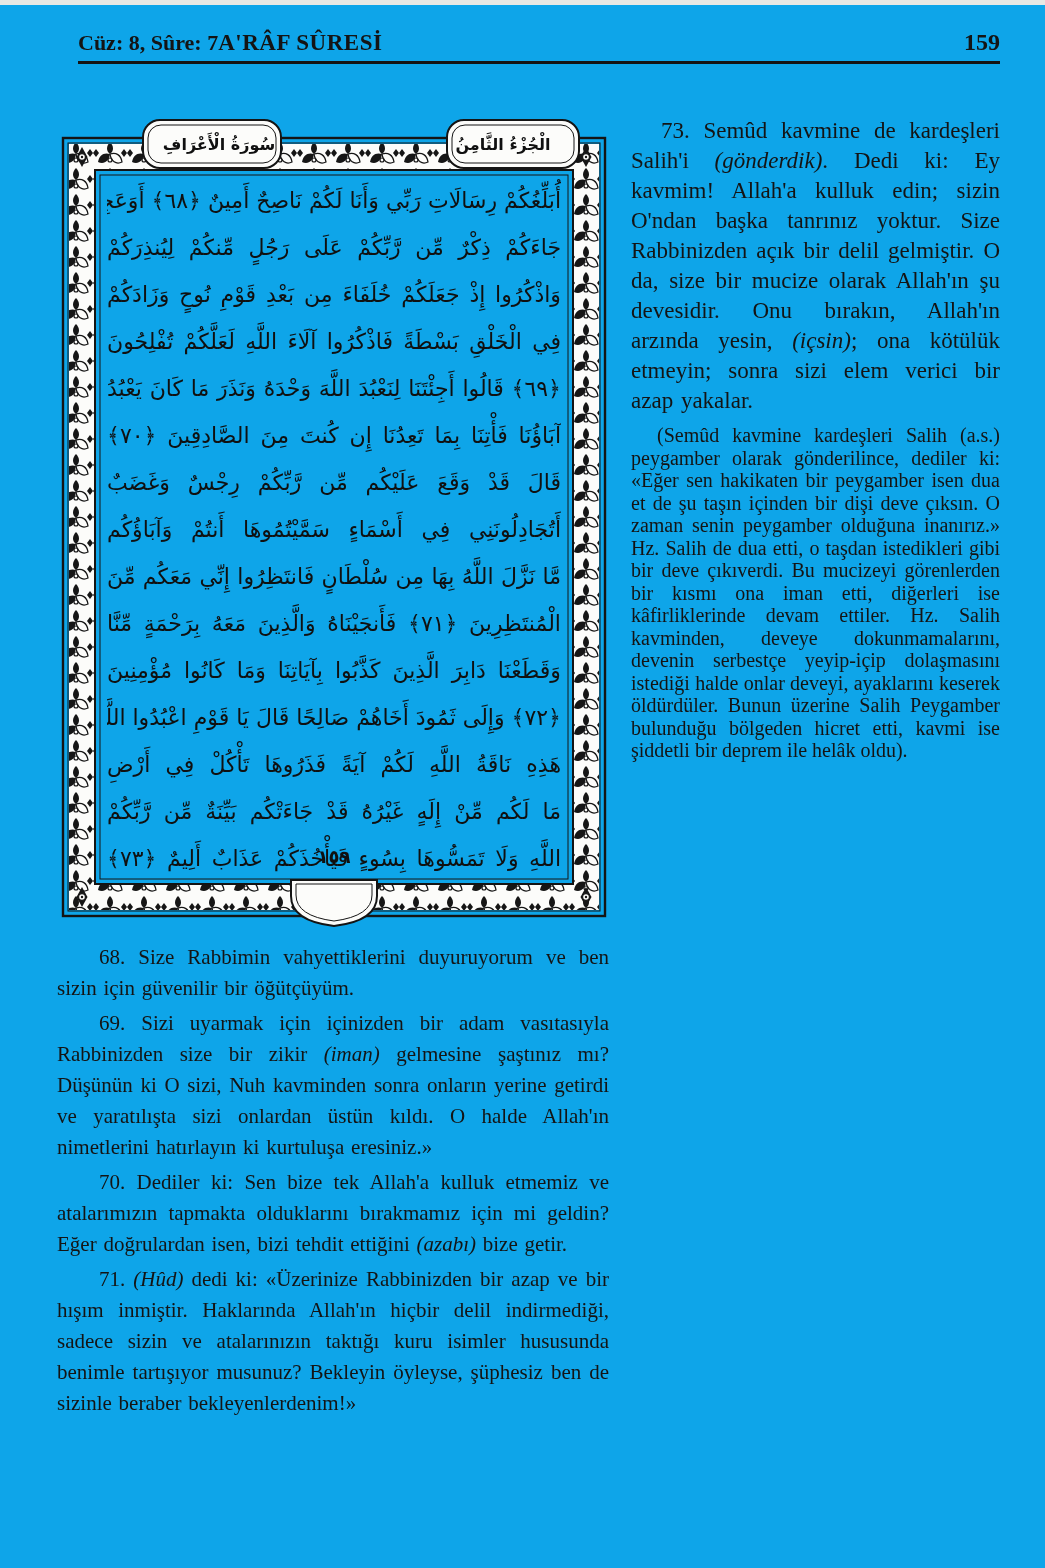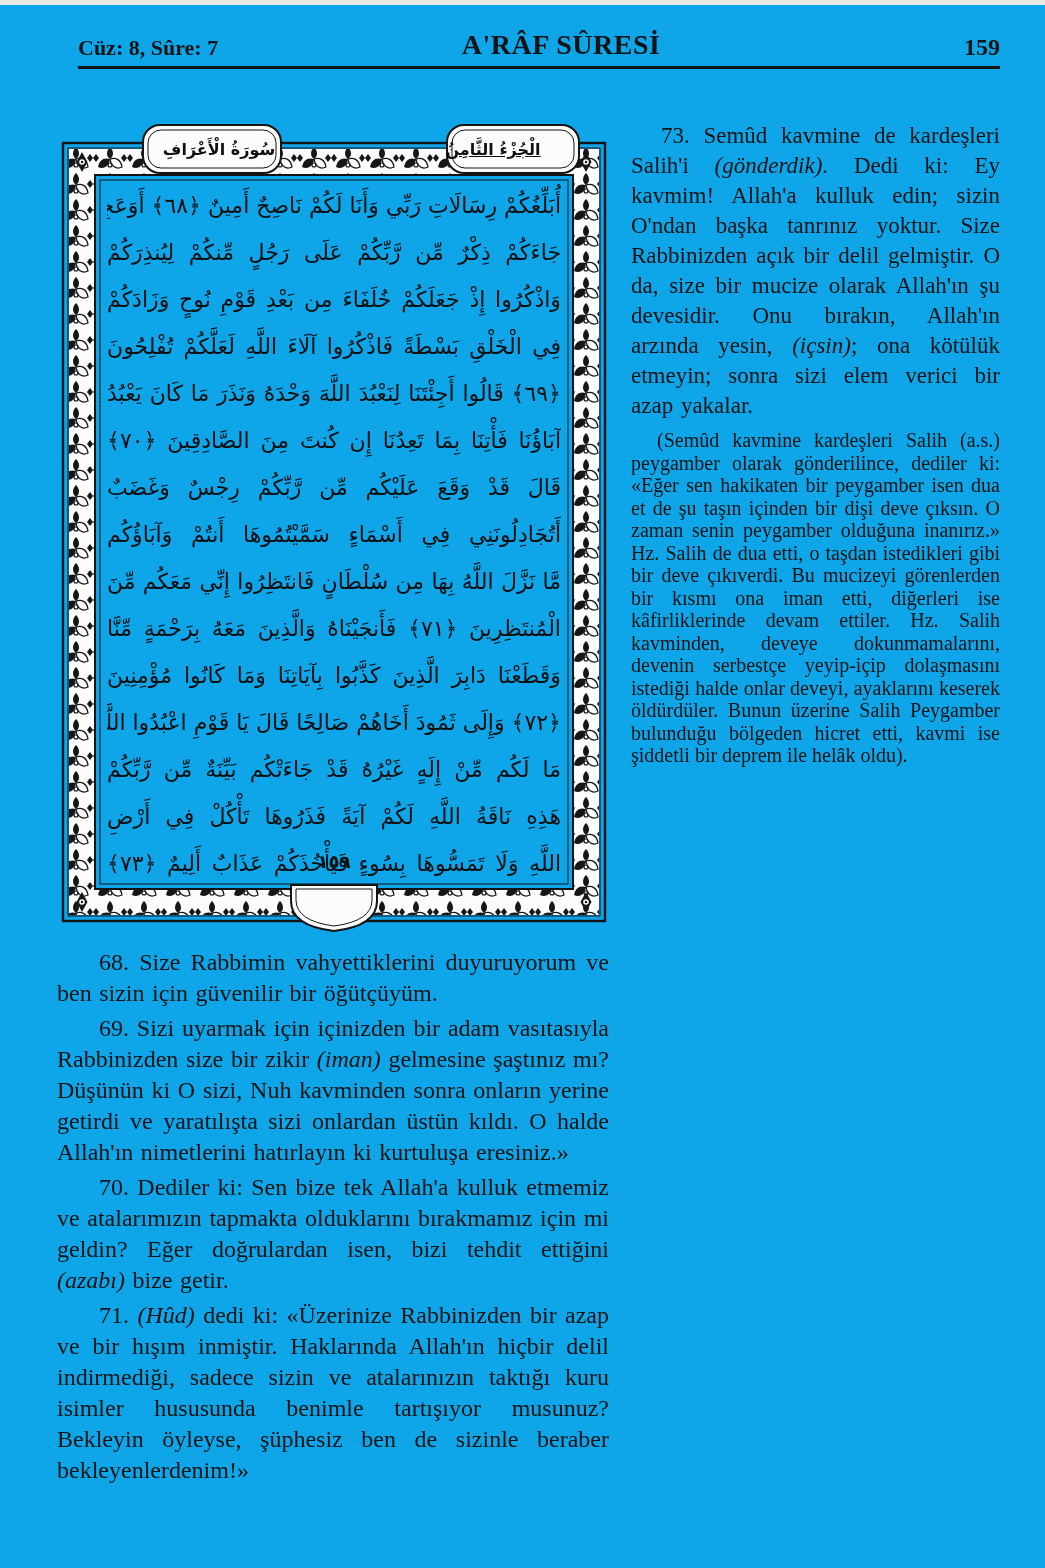--- a/index.html
+++ b/index.html
@@ -11,21 +11,21 @@
     color:#141414;
     font-family:"Liberation Serif",serif;
     overflow:hidden;
   }
   
   .hdr{
     display:flex;align-items:flex-end;
     padding:24px 45px 0 78px;
   }
   .hdr-left{font-size:22px;font-weight:bold;white-space:nowrap;}
-  .hdr-title{flex:1;text-align:center;font-size:28px;font-weight:bold;letter-spacing:.5px;padding-right:60px;}
+  .hdr-title{flex:1;font-size:23px;font-weight:bold;letter-spacing:.5px;padding-right:60px;}
   .hdr-page{font-size:24px;font-weight:bold;}
   .hdr-rule{height:3px;background:#141414;margin:5px 45px 0 78px;}
   
   .cols{display:flex;gap:22px;padding:50px 45px 0 57px;align-items:flex-start;}
   .leftcol{width:552px;flex:0 0 552px;}
   .rightcol{flex:1;min-width:0;padding-top:2px;}
   
   .mushaf{position:relative;width:550px;height:815px;margin-left:2px;}
   .mushaf svg{position:absolute;left:0;top:0;}
   .q-text{
@@ -40,39 +40,39 @@
     white-space:nowrap;overflow:hidden;
     text-align:justify;text-align-last:justify;
   }
   .tab-text{
     position:absolute;top:15px;height:32px;line-height:32px;
     text-align:center;direction:rtl;
     font-family:"DejaVu Sans",sans-serif;
     font-size:16px;font-weight:bold;color:#101010;
   }
   .tab-text.surah{left:84px;width:152px;}
-  .tab-text.juz{left:368px;width:132px;text-decoration:underline;}
+  .tab-text.juz{left:378px;width:132px;}
   .frame-pageno{
     position:absolute;left:230px;top:732px;width:90px;
     text-align:center;font-family:"DejaVu Sans",sans-serif;
     font-size:18px;font-weight:bold;color:#101010;
   }
   
   .rc-par{
     font-size:23px;line-height:30px;text-align:justify;
     margin:0 0 4px 0;word-spacing:2px;
   }
   .rc-par.indent{text-indent:30px;}
   .rc-commentary{
     font-size:20px;line-height:22.5px;text-align:justify;
     text-indent:26px;margin:8px 0 0 0;
   }
   .bottomtext{margin-top:13px;width:552px;}
   .bt-par{
-    font-size:24px;line-height:31px;text-align:justify;
+    font-size:21px;line-height:31px;text-align:justify;
     text-indent:42px;margin:0 0 4px 0;word-spacing:1.5px;
   }
   i{font-style:italic;}
 </style>
 </head>
 <body>
 
 <div class="page">
 
   <div class="hdr">
@@ -136,22 +136,22 @@
           <div class="q-line">وَاذْكُرُوا إِذْ جَعَلَكُمْ خُلَفَاءَ مِن بَعْدِ قَوْمِ نُوحٍ وَزَادَكُمْ</div>
           <div class="q-line">فِي الْخَلْقِ بَسْطَةً فَاذْكُرُوا آلَاءَ اللَّهِ لَعَلَّكُمْ تُفْلِحُونَ</div>
           <div class="q-line">﴿٦٩﴾ قَالُوا أَجِئْتَنَا لِنَعْبُدَ اللَّهَ وَحْدَهُ وَنَذَرَ مَا كَانَ يَعْبُدُ</div>
           <div class="q-line">آبَاؤُنَا فَأْتِنَا بِمَا تَعِدُنَا إِن كُنتَ مِنَ الصَّادِقِينَ ﴿٧٠﴾</div>
           <div class="q-line">قَالَ قَدْ وَقَعَ عَلَيْكُم مِّن رَّبِّكُمْ رِجْسٌ وَغَضَبٌ</div>
           <div class="q-line">أَتُجَادِلُونَنِي فِي أَسْمَاءٍ سَمَّيْتُمُوهَا أَنتُمْ وَآبَاؤُكُم</div>
           <div class="q-line">مَّا نَزَّلَ اللَّهُ بِهَا مِن سُلْطَانٍ فَانتَظِرُوا إِنِّي مَعَكُم مِّنَ</div>
           <div class="q-line">الْمُنتَظِرِينَ ﴿٧١﴾ فَأَنجَيْنَاهُ وَالَّذِينَ مَعَهُ بِرَحْمَةٍ مِّنَّا</div>
           <div class="q-line">وَقَطَعْنَا دَابِرَ الَّذِينَ كَذَّبُوا بِآيَاتِنَا وَمَا كَانُوا مُؤْمِنِينَ</div>
           <div class="q-line">﴿٧٢﴾ وَإِلَى ثَمُودَ أَخَاهُمْ صَالِحًا قَالَ يَا قَوْمِ اعْبُدُوا اللَّهَ</div>
+          <div class="q-line">هَذِهِ نَاقَةُ اللَّهِ لَكُمْ آيَةً فَذَرُوهَا تَأْكُلْ فِي أَرْضِ</div>
           <div class="q-line">مَا لَكُم مِّنْ إِلَهٍ غَيْرُهُ قَدْ جَاءَتْكُم بَيِّنَةٌ مِّن رَّبِّكُمْ</div>
-          <div class="q-line">هَذِهِ نَاقَةُ اللَّهِ لَكُمْ آيَةً فَذَرُوهَا تَأْكُلْ فِي أَرْضِ</div>
           <div class="q-line">اللَّهِ وَلَا تَمَسُّوهَا بِسُوءٍ فَيَأْخُذَكُمْ عَذَابٌ أَلِيمٌ ﴿٧٣﴾</div>
         </div>
 
         <div class="frame-pageno">١٥٩</div>
       </div>
 
       <div class="bottomtext">
         <p class="bt-par">68. Size Rabbimin vahyettiklerini duyuruyorum ve ben sizin için güvenilir bir öğütçüyüm.</p>
         <p class="bt-par">69. Sizi uyarmak için içinizden bir adam vasıtasıyla Rabbinizden size bir zikir <i>(iman)</i> gelmesine şaştınız mı? Düşünün ki O sizi, Nuh kavminden sonra onların yerine getirdi ve yaratılışta sizi onlardan üstün kıldı. O halde Allah'ın nimetlerini hatırlayın ki kurtuluşa eresiniz.»</p>
         <p class="bt-par">70. Dediler ki: Sen bize tek Allah'a kulluk etmemiz ve atalarımızın tapmakta olduklarını bırakmamız için mi geldin? Eğer doğrulardan isen, bizi tehdit ettiğini <i>(azabı)</i> bize getir.</p>

